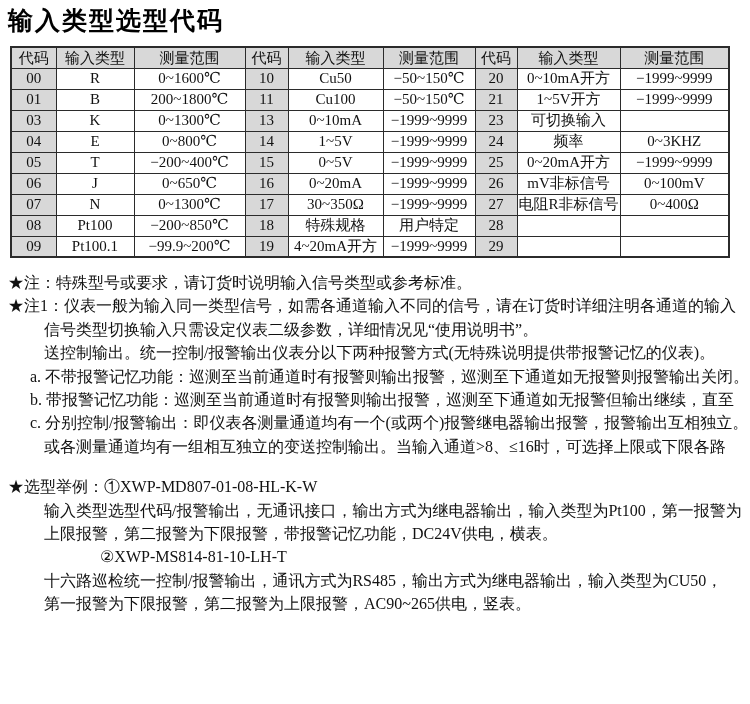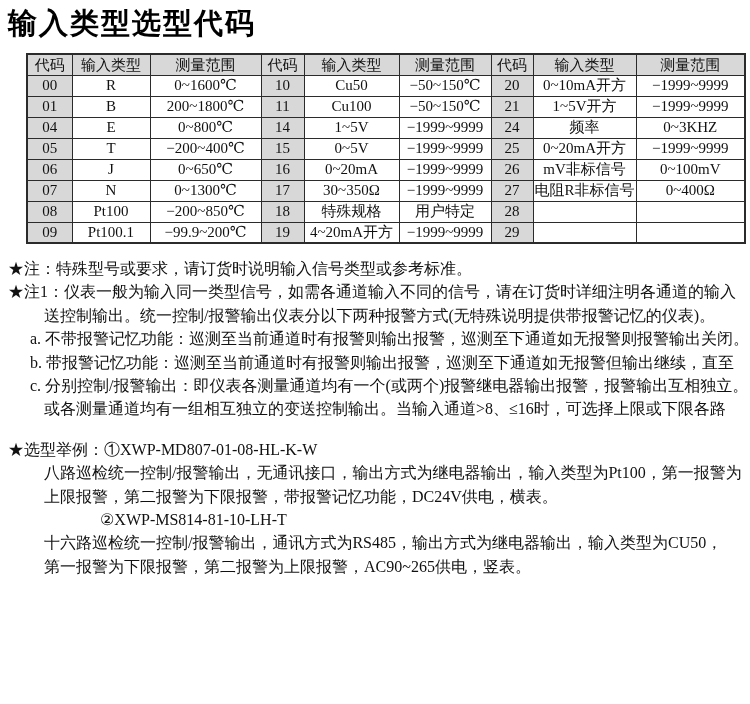--- a/index.html
+++ b/index.html
@@ -10,25 +10,25 @@
   *{box-sizing:border-box;}
   html,body{margin:0;padding:0;}
   body{
     width:750px;height:704px;overflow:hidden;
     background:#ffffff;color:var(--text-color);
     font-family:"Liberation Serif","DejaVu Serif",serif;
   }
   .page-title{
     margin:4px 0 9px 8px;
     font-family:"Liberation Sans","DejaVu Sans",sans-serif;
-    font-weight:bold;font-size:29px;letter-spacing:2px;color:#000;
+    font-weight:bold;font-size:25px;letter-spacing:2px;color:#000;
   }
   table.spec{
     border-collapse:collapse;table-layout:fixed;
-    margin-left:26px;border:2px solid var(--border-color);
+    margin-left:10px;border:2px solid var(--border-color);
   }
   table.spec th,table.spec td{
     border:1.6px solid var(--border-color);
     text-align:center;vertical-align:middle;
     height:21px;padding:0 1px;
     font-size:15px;line-height:1.1;
     white-space:nowrap;overflow:hidden;
   }
   table.spec th{
     background:var(--shaded-bg);
@@ -96,20 +96,31 @@
         <td>B</td>
         <td>200~1800℃</td>
         <td class="shaded">11</td>
         <td>Cu100</td>
         <td>−50~150℃</td>
         <td class="shaded">21</td>
         <td>1~5V开方</td>
         <td>−1999~9999</td>
       </tr>
       <tr>
+        <td class="shaded">03</td>
+        <td>K</td>
+        <td>0~1300℃</td>
+        <td class="shaded">13</td>
+        <td>0~10mA</td>
+        <td>−1999~9999</td>
+        <td class="shaded">23</td>
+        <td>可切换输入</td>
+        <td></td>
+      </tr>
+      <tr>
         <td class="shaded">04</td>
         <td>E</td>
         <td>0~800℃</td>
         <td class="shaded">14</td>
         <td>1~5V</td>
         <td>−1999~9999</td>
         <td class="shaded">24</td>
         <td>频率</td>
         <td>0~3KHZ</td>
       </tr>
@@ -167,27 +178,28 @@
         <td class="shaded">29</td>
         <td></td>
         <td></td>
       </tr>
     </tbody>
 </table>
 
 <div class="notes-section">
     <p class="text-line indent-0">★注：特殊型号或要求，请订货时说明输入信号类型或参考标准。</p>
     <p class="text-line indent-0">★注1：仪表一般为输入同一类型信号，如需各通道输入不同的信号，请在订货时详细注明各通道的输入</p>
+    <p class="text-line indent-2">信号类型切换输入只需设定仪表二级参数，详细情况见“使用说明书”。</p>
     <p class="text-line indent-2">送控制输出。统一控制/报警输出仪表分以下两种报警方式(无特殊说明提供带报警记忆的仪表)。</p>
     <p class="text-line indent-1">a. 不带报警记忆功能：巡测至当前通道时有报警则输出报警，巡测至下通道如无报警则报警输出关闭。</p>
     <p class="text-line indent-1">b. 带报警记忆功能：巡测至当前通道时有报警则输出报警，巡测至下通道如无报警但输出继续，直至</p>
     <p class="text-line indent-1">c. 分别控制/报警输出：即仪表各测量通道均有一个(或两个)报警继电器输出报警，报警输出互相独立。</p>
     <p class="text-line indent-2">或各测量通道均有一组相互独立的变送控制输出。当输入通道&gt;8、≤16时，可选择上限或下限各路</p>
   </div>
 
 <div class="examples-section">
     <p class="text-line indent-0">★选型举例：①XWP-MD807-01-08-HL-K-W</p>
-    <p class="text-line indent-2">八路巡检统一控制/报警输出，无通讯接口，输出方式为继电器输出，输入类型为Pt100，第一报警为</p>
+    <p class="text-line indent-2">输入类型选型代码/报警输出，无通讯接口，输出方式为继电器输出，输入类型为Pt100，第一报警为</p>
     <p class="text-line indent-2">上限报警，第二报警为下限报警，带报警记忆功能，DC24V供电，横表。</p>
     <p class="text-line indent-3">②XWP-MS814-81-10-LH-T</p>
     <p class="text-line indent-2">十六路巡检统一控制/报警输出，通讯方式为RS485，输出方式为继电器输出，输入类型为CU50，</p>
     <p class="text-line indent-2">第一报警为下限报警，第二报警为上限报警，AC90~265供电，竖表。</p>
   </div>
 
 </body></html>

